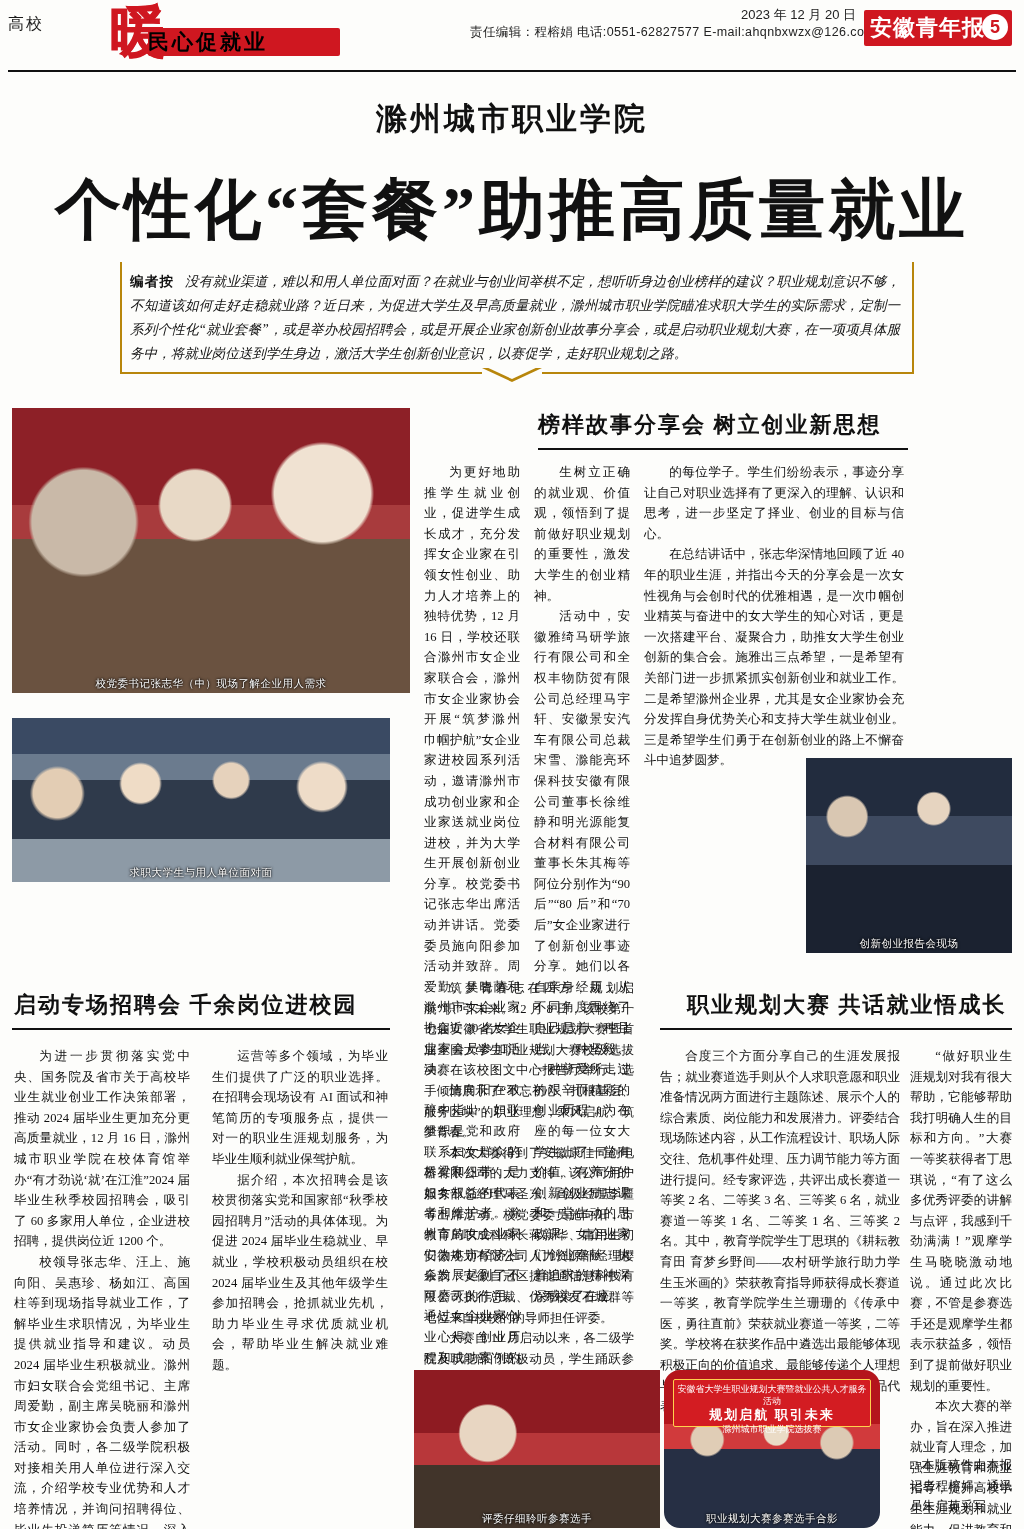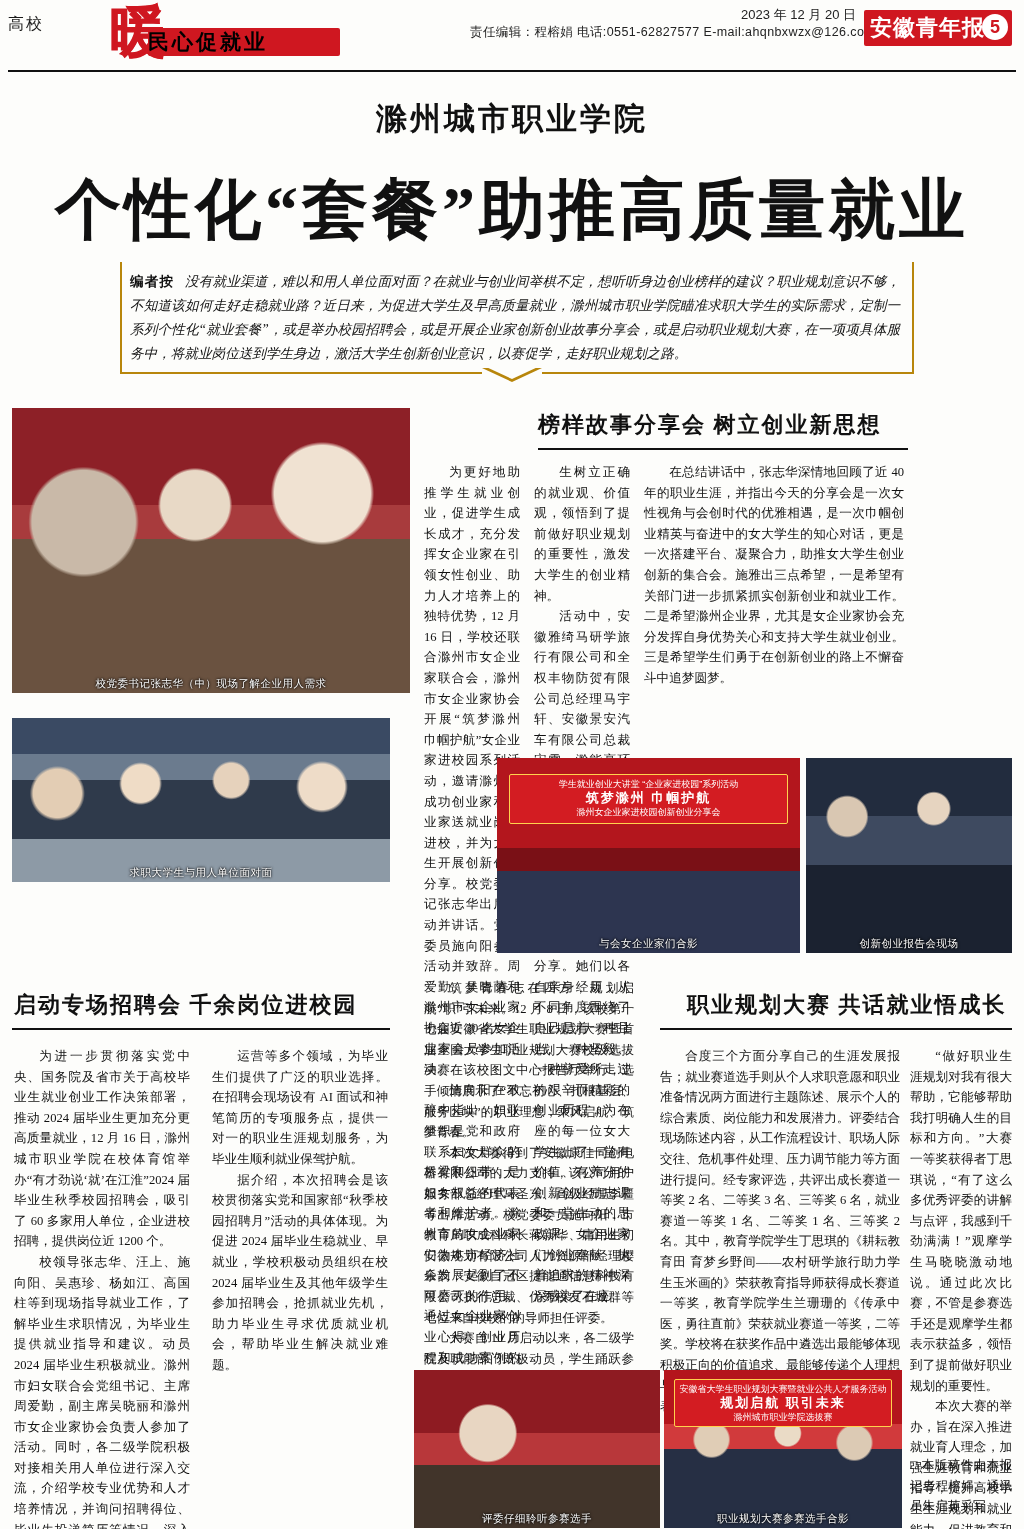--- a/index.html
+++ b/index.html
@@ -213,31 +213,24 @@
 
   <div class="col" style="left:424px;top:462px;width:96px;height:300px;">
     <p>为更好地助推学生就业创业，促进学生成长成才，充分发挥女企业家在引领女性创业、助力人才培养上的独特优势，12 月 16 日，学校还联合滁州市女企业家联合会，滁州市女企业家协会开展“筑梦滁州 巾帼护航”女企业家进校园系列活动，邀请滁州市成功创业家和企业家送就业岗位进校，并为大学生开展创新创业分享。校党委书记张志华出席活动并讲话。党委委员施向阳参加活动并致辞。周爱勤、吴晓荫和滁州市女企业家协会近 30 名女企业家会员参加活动。</p>
     <p>施向阳在致辞中指出，妇联组织是党和政府联系妇女群众的桥梁和纽带，是妇女权益的代表者和维护者。滁州市的女企业家们为本市经济社会发展起到了不可磨灭的作用。通过女企业家创业心得、创业历程和成功案例的分享，帮助女大学</p>
   </div>
   <div class="col" style="left:534px;top:462px;width:96px;height:300px;">
     <p>生树立正确的就业观、价值观，领悟到了提前做好职业规划的重要性，激发大学生的创业精神。</p>
     <p>活动中，安徽雅绮马研学旅行有限公司和全权丰物防贺有限公司总经理马宇轩、安徽景安汽车有限公司总裁宋雪、滁能亮环保科技安徽有限公司董事长徐维静和明光源能复合材料有限公司董事长朱其梅等阿位分别作为“90 后”“80 后”和“70 后”女企业家进行了创新创业事迹分享。她们以各自亲身经历，从不同角度围绕了自己是着一种且当、一种坚毅、一种孳爱所走过的艰辛而精彩的创业历程，为在座的每一位女大学生上了一堂有价值、有养分的创新创业励志课和一堂生动的思政课。女企业家们创业奉献、执着追求的精神深深感染了在座</p>
   </div>
   <div class="col" style="left:644px;top:462px;width:260px;height:300px;">
+    <p>的每位学子。学生们纷纷表示，事迹分享让自己对职业选择有了更深入的理解、认识和思考，进一步坚定了择业、创业的目标与信心。</p>
     <p>在总结讲话中，张志华深情地回顾了近 40 年的职业生涯，并指出今天的分享会是一次女性视角与会创时代的优雅相遇，是一次巾帼创业精英与奋进中的女大学生的知心对话，更是一次搭建平台、凝聚合力，助推女大学生创业创新的集合会。施雅出三点希望，一是希望有关部门进一步抓紧抓实创新创业和就业工作。二是希望滁州企业界，尤其是女企业家协会充分发挥自身优势关心和支持大学生就业创业。三是希望学生们勇于在创新创业的路上不懈奋斗中追梦圆梦。</p>
   </div>
 
-  <div class="photo ph3" style="left:497px;top:758px;width:303px;height:195px;">
-    <div class="banner-strip">
-      <span>学生就业创业大讲堂 “企业家进校园”系列活动</span>
-      <span class="big">筑梦滁州 巾帼护航</span>
-      <span>滁州女企业家进校园创新创业分享会</span>
-    </div>
-    <div class="cap">与会女企业家们合影</div>
-  </div>
 
   <div class="photo ph4" style="left:806px;top:758px;width:206px;height:195px;">
     <div class="cap">创新创业报告会现场</div>
   </div>
 
   <div class="sec-title" style="left:14px;top:990px;">启动专场招聘会  千余岗位进校园</div>
   <div class="hr" style="left:12px;top:1028px;width:378px;height:2px;"></div>
 
   <div class="col" style="left:14px;top:1046px;width:176px;height:470px;">
     <p>为进一步贯彻落实党中央、国务院及省市关于高校毕业生就业创业工作决策部署，推动 2024 届毕业生更加充分更高质量就业，12 月 16 日，滁州城市职业学院在校体育馆举办“有才劲说‘就’在江淮”2024 届毕业生秋季校园招聘会，吸引了 60 多家用人单位，企业进校招聘，提供岗位近 1200 个。</p>
@@ -263,21 +256,21 @@
   <div class="col" style="left:910px;top:1046px;width:102px;height:420px;">
     <p>“做好职业生涯规划对我有很大帮助，它能够帮助我打明确人生的目标和方向。”大赛一等奖获得者丁思琪说，“有了这么多优秀评委的讲解与点评，我感到千劲满满！”观摩学生马晓晓激动地说。通过此次比赛，不管是参赛选手还是观摩学生都表示获益多，领悟到了提前做好职业规划的重要性。</p>
     <p>本次大赛的举办，旨在深入推进就业育人理念，加强生涯教育和就业指导，提升高校学生生涯规划和就业能力，促进教育和服务工作精神落实落实。大赛坚持“以赛促学，以赛促教，以赛促就”的办赛理念，通过搭建平台、桥梁，推动校企人才供需高效对接，全力促进毕业生高质量充分就业。</p>
   </div>
   <div class="box-end" style="left:910px;top:1455px;width:102px;">□ 本版稿件由本报记者程榕娟、通讯员朱启英采写</div>
 
   <div class="photo ph5" style="left:414px;top:1370px;width:246px;height:158px;">
     <div class="cap">评委仔细聆听参赛选手</div>
   </div>
 
-  <div class="photo ph6" style="left:664px;top:1370px;width:238px;height:158px;">
+  <div class="photo ph6" style="left:664px;top:1370px;width:216px;height:158px;border-radius:16px;">
     <div class="banner-strip" style="top:6%;height:30%;">
       <span>安徽省大学生职业规划大赛暨就业公共人才服务活动</span>
       <span class="big">规划启航 职引未来</span>
       <span>滁州城市职业学院选拔赛</span>
     </div>
     <div class="cap">职业规划大赛参赛选手合影</div>
   </div>
 
 </div>
 

